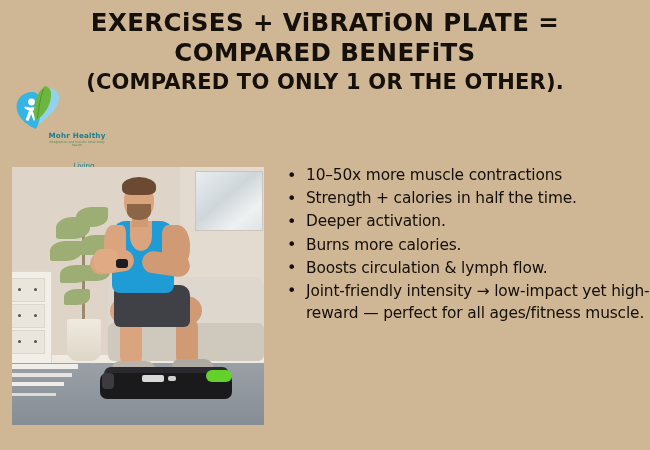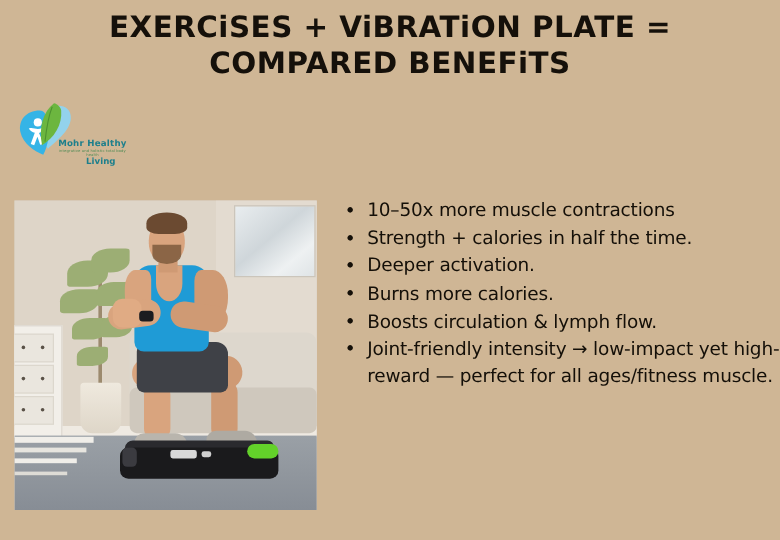--- a/index.html
+++ b/index.html
@@ -65,36 +65,37 @@
     text-align: center;
     line-height: 1.05;
   }
   .logo-name {
     font-family: "DejaVu Sans", sans-serif;
     font-weight: bold;
     font-size: 7.2px;
     color: #1d7f8c;
     letter-spacing: 0.2px;
     display: block;
+    margin-top: 16px;
   }
   .logo-tagline {
     font-family: "DejaVu Sans", sans-serif;
     font-size: 3.1px;
     color: #4e8a54;
     letter-spacing: 0.1px;
     display: block;
     margin-top: 1px;
   }
   .logo-name-2 {
     font-family: "DejaVu Sans", sans-serif;
-    font-weight: bold;
+    font-weight: normal;
     font-size: 7.2px;
     color: #1d7f8c;
     display: block;
-    margin-top: 0;
+    margin-top: 15px;
     margin-left: 14px;
   }
 
   
   #photo {
     position: absolute;
     left: 12px;
     top: 167px;
     width: 252px;
     height: 258px;
@@ -225,20 +226,21 @@
   }
 </style>
 </head>
 <body>
 
 <div id="slide">
 
   <div id="title-block">
     <div class="title-line" id="title-line-1">EXERCiSES + ViBRATiON PLATE =</div>
     <div class="title-line" id="title-line-2">COMPARED BENEFiTS</div>
+    <div class="title-line" id="title-line-3">(COMPARED TO ONLY 1 OR THE OTHER).</div>
   </div>
 
   <div id="logo">
     <svg id="logo-mark" viewBox="0 0 52 52">
 
       <path d="M27 13 C33 5, 48 7, 47 19 C46 30, 34 38, 28 44 C24 39, 21 30, 22 22 Z" fill="#8fd4f0" opacity="0.95"></path>
 
       <path d="M21 12 C10 12, 3 20, 5 30 C7 40, 17 46, 24 49 C28 42, 30 30, 28 21 C27 16, 25 12, 21 12 Z" fill="#35b4e6"></path>
 
       <circle cx="19.5" cy="22" r="3.4" fill="#ffffff"></circle>

